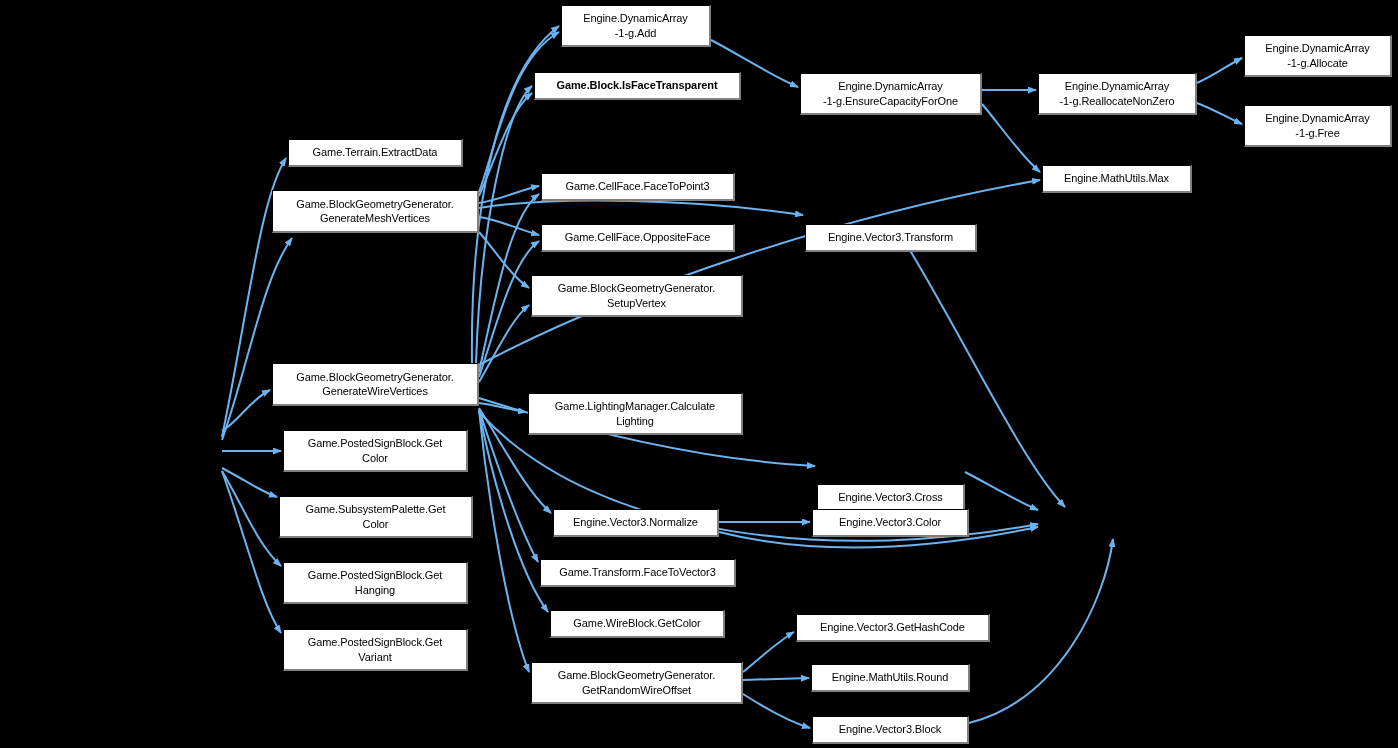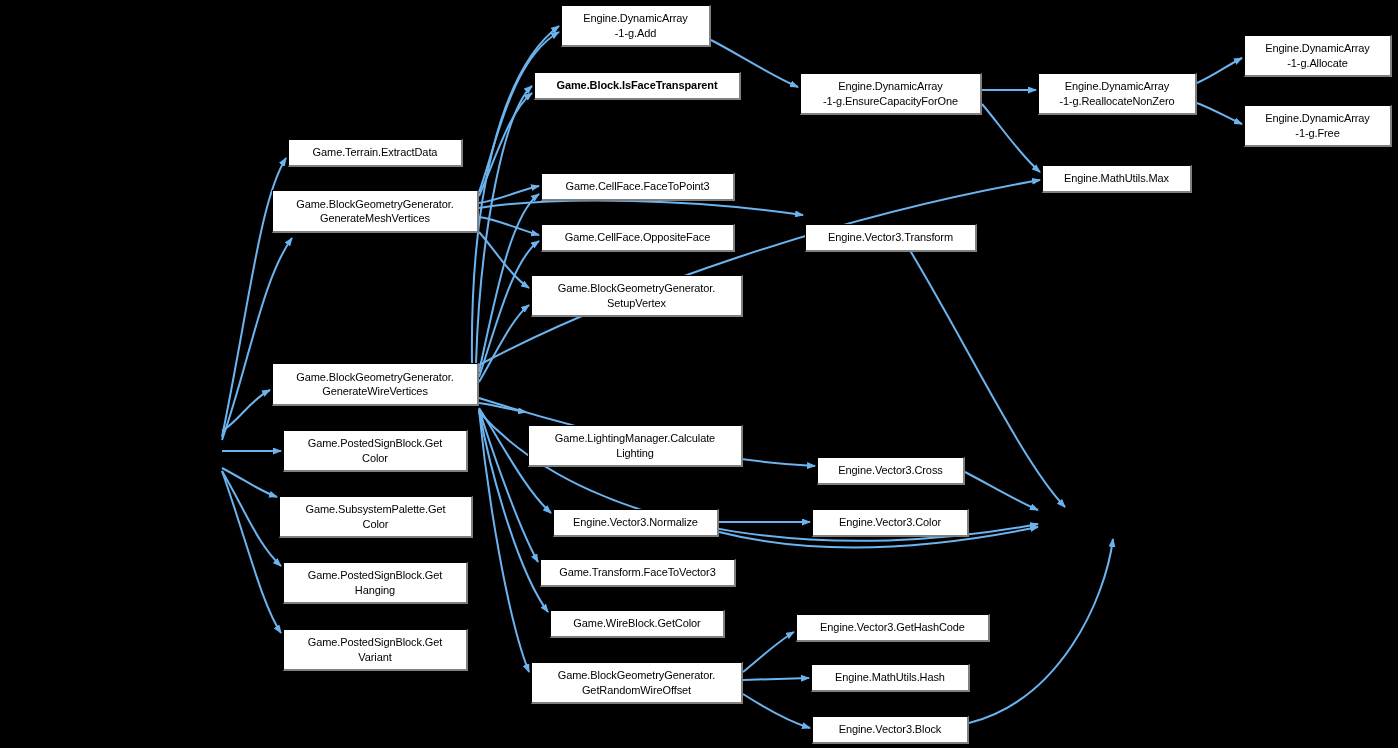--- a/index.html
+++ b/index.html
@@ -78,34 +78,34 @@
 Hanging</div>
     <div class="node" style="left: 283px; top: 629px; width: 185px; height: 42px;">Game.PostedSignBlock.Get
 Variant</div>
     <div class="node" style="left: 561px; top: 5px; width: 150px; height: 42px;">Engine.DynamicArray
 -1-g.Add</div>
     <div class="node" style="left: 534px; top: 72px; width: 207px; height: 28px; font-weight: bold;">Game.Block.IsFaceTransparent</div>
     <div class="node" style="left: 541px; top: 173px; width: 194px; height: 28px;">Game.CellFace.FaceToPoint3</div>
     <div class="node" style="left: 541px; top: 224px; width: 194px; height: 28px;">Game.CellFace.OppositeFace</div>
     <div class="node" style="left: 531px; top: 275px; width: 212px; height: 42px;">Game.BlockGeometryGenerator.
 SetupVertex</div>
-    <div class="node" style="left: 528px; top: 393px; width: 215px; height: 42px; margin-top: 32px;">Game.LightingManager.Calculate
+    <div class="node" style="left: 528px; top: 393px; width: 215px; height: 42px;">Game.LightingManager.Calculate
 Lighting</div>
     <div class="node" style="left: 553px; top: 509px; width: 166px; height: 28px;">Engine.Vector3.Normalize</div>
     <div class="node" style="left: 540px; top: 559px; width: 196px; height: 28px;">Game.Transform.FaceToVector3</div>
     <div class="node" style="left: 550px; top: 610px; width: 175px; height: 28px;">Game.WireBlock.GetColor</div>
     <div class="node" style="left: 531px; top: 662px; width: 212px; height: 42px;">Game.BlockGeometryGenerator.
 GetRandomWireOffset</div>
     <div class="node" style="left: 800px; top: 73px; width: 182px; height: 42px;">Engine.DynamicArray
 -1-g.EnsureCapacityForOne</div>
     <div class="node" style="left: 805px; top: 224px; width: 172px; height: 28px;">Engine.Vector3.Transform</div>
-    <div class="node" style="left: 817px; top: 457px; width: 148px; height: 28px;">Engine.Vector3.Cross</div>
+    <div class="node" style="left: 817px; top: 484px; width: 148px; height: 28px;">Engine.Vector3.Cross</div>
     <div class="node" style="left: 812px; top: 509px; width: 157px; height: 28px;">Engine.Vector3.Color</div>
     <div class="node" style="left: 796px; top: 614px; width: 194px; height: 28px;">Engine.Vector3.GetHashCode</div>
-    <div class="node" style="left: 811px; top: 664px; width: 159px; height: 28px;">Engine.MathUtils.Hash</div>
+    <div class="node" style="left: 811px; top: 664px; width: 159px; height: 28px;">Engine.MathUtils.Round</div>
     <div class="node" style="left: 812px; top: 716px; width: 157px; height: 28px;">Engine.Vector3.Block</div>
     <div class="node" style="left: 1038px; top: 73px; width: 159px; height: 42px;">Engine.DynamicArray
 -1-g.ReallocateNonZero</div>
     <div class="node" style="left: 1042px; top: 165px; width: 150px; height: 28px;">Engine.MathUtils.Max</div>
     <div class="node" style="left: 1244px; top: 35px; width: 148px; height: 42px;">Engine.DynamicArray
 -1-g.Allocate</div>
     <div class="node" style="left: 1244px; top: 105px; width: 148px; height: 42px;">Engine.DynamicArray
 -1-g.Free</div>
   </div>
 

